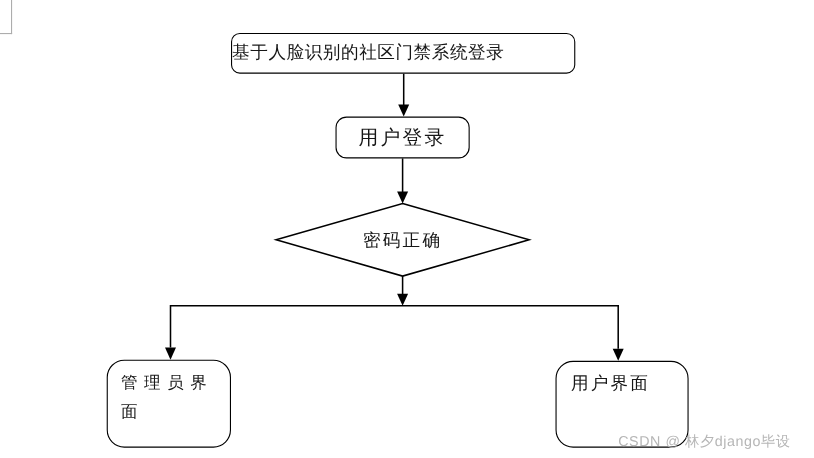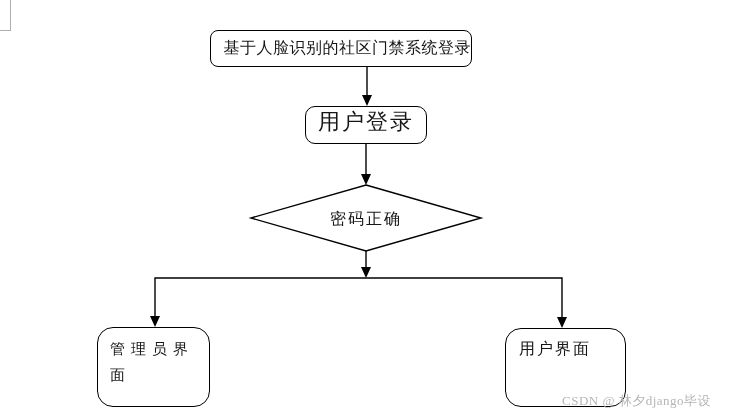--- a/index.html
+++ b/index.html
@@ -20,30 +20,30 @@
     position:absolute;left:0;top:0;width:740px;height:416px;
   }
   .node{
     position:absolute;
     box-sizing:border-box;
     border:1.5px solid #000000;
     background:#ffffff;
     color:#161616;
   }
   .n-start{
-    left:210px;top:30px;width:262px;height:37px;
+    left:210px;top:30px;width:313px;height:37px;
     border-radius:8px;
-    display:flex;align-items:center;justify-content:flex-end;
+    display:flex;align-items:center;justify-content:flex-start;
     font-size:16px;letter-spacing:0.5px;
   }
   .n-login{
     left:305px;top:106px;width:122px;height:38px;
     border-radius:10px;
-    display:flex;justify-content:center;
-    font-size:22px;letter-spacing:2px;
+    display:flex;align-items:center;justify-content:center;
+    font-size:18px;letter-spacing:2px;
   }
   .n-admin{
     left:97px;top:327px;width:113px;height:80px;
     border-radius:16px;
     padding:8px 6px 0 12px;
     font-size:15px;letter-spacing:6px;line-height:1.75;
   }
   .n-user{
     left:505px;top:328px;width:121px;height:79px;
     border-radius:16px;
@@ -52,21 +52,21 @@
   }
   .diamond-label{
     position:absolute;left:291px;top:209px;width:150px;
     text-align:center;
     font-size:16px;letter-spacing:2px;
     color:#161616;
     font-family:Liberation Serif, serif;
   }
   .watermark{
     position:absolute;left:562px;top:392px;width:178px;
-    font-family:Liberation Serif, serif;
+    font-family:Liberation Sans, sans-serif;
     font-size:13px;letter-spacing:0.5px;
     color:#b6b6b6;
     white-space:nowrap;
   }
 </style>
 </head>
 <body>
 
 <div class="canvas">
 

